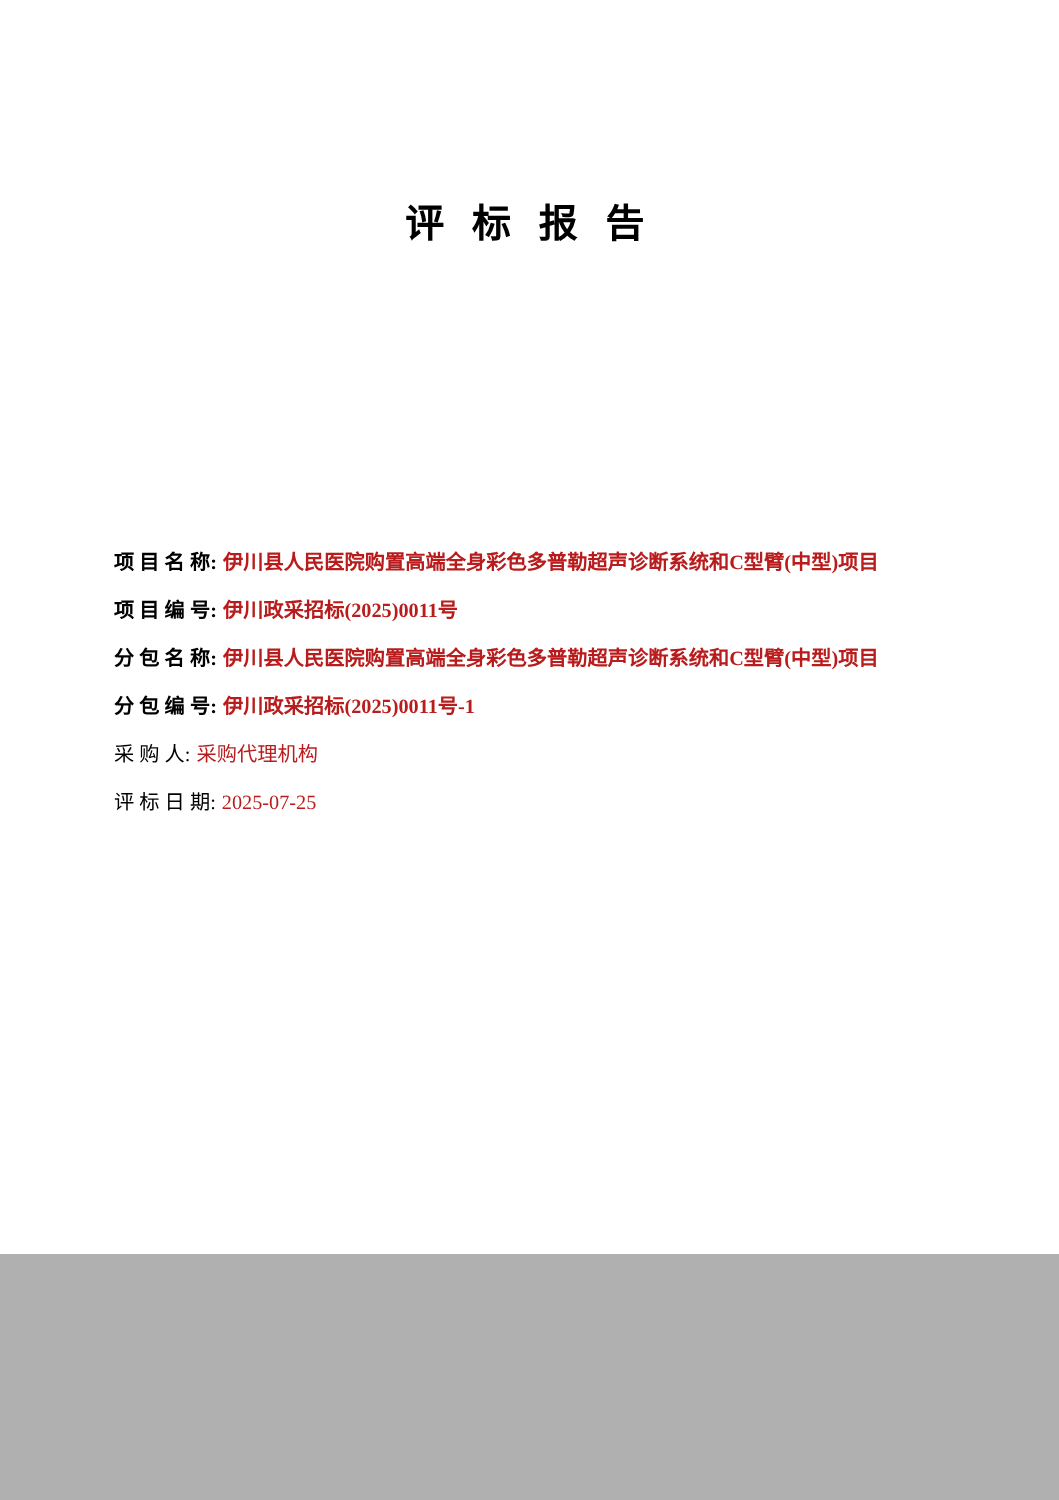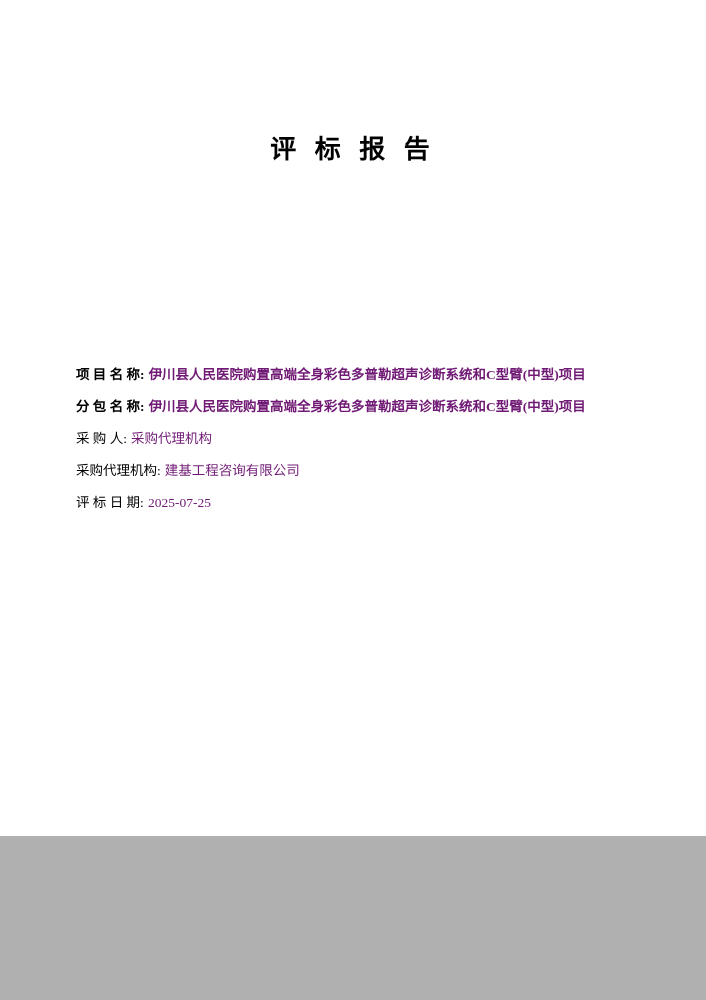--- a/index.html
+++ b/index.html
@@ -44,21 +44,21 @@
     line-height: 18px;
     white-space: nowrap;
   }
   .field-label {
     font-weight: 700;
     color: #000;
     flex: 0 0 auto;
   }
   .field-value {
     font-weight: 700;
-    color: #701a75;
+    color: #b91c1c;
     margin-left: 4px;
     flex: 0 1 auto;
   }
   .field-row.light .field-label,
   .field-row.light .field-value {
     font-weight: 400;
   }
 </style>
 </head>
 <body>
@@ -67,36 +67,40 @@
 
   <div class="doc-title">评 标 报 告</div>
 
   <div class="fields">
 
     <div class="field-row">
       <span class="field-label">项 目 名 称:</span>
       <span class="field-value">伊川县人民医院购置高端全身彩色多普勒超声诊断系统和C型臂(中型)项目</span>
     </div>
 
+    <div class="field-row">
+      <span class="field-label">项 目 编 号:</span>
+      <span class="field-value">伊川政采招标(2025)0011号</span>
+    </div>
 
     <div class="field-row">
       <span class="field-label">分 包 名 称:</span>
       <span class="field-value">伊川县人民医院购置高端全身彩色多普勒超声诊断系统和C型臂(中型)项目</span>
     </div>
 
+    <div class="field-row">
+      <span class="field-label">分 包 编 号:</span>
+      <span class="field-value">伊川政采招标(2025)0011号-1</span>
+    </div>
 
     <div class="field-row light">
       <span class="field-label">采 购 人:</span>
       <span class="field-value">采购代理机构</span>
     </div>
 
-    <div class="field-row light">
-      <span class="field-label">采购代理机构:</span>
-      <span class="field-value">建基工程咨询有限公司</span>
-    </div>
 
     <div class="field-row light">
       <span class="field-label">评 标 日 期:</span>
       <span class="field-value">2025-07-25</span>
     </div>
 
   </div>
 
 </div>
 

